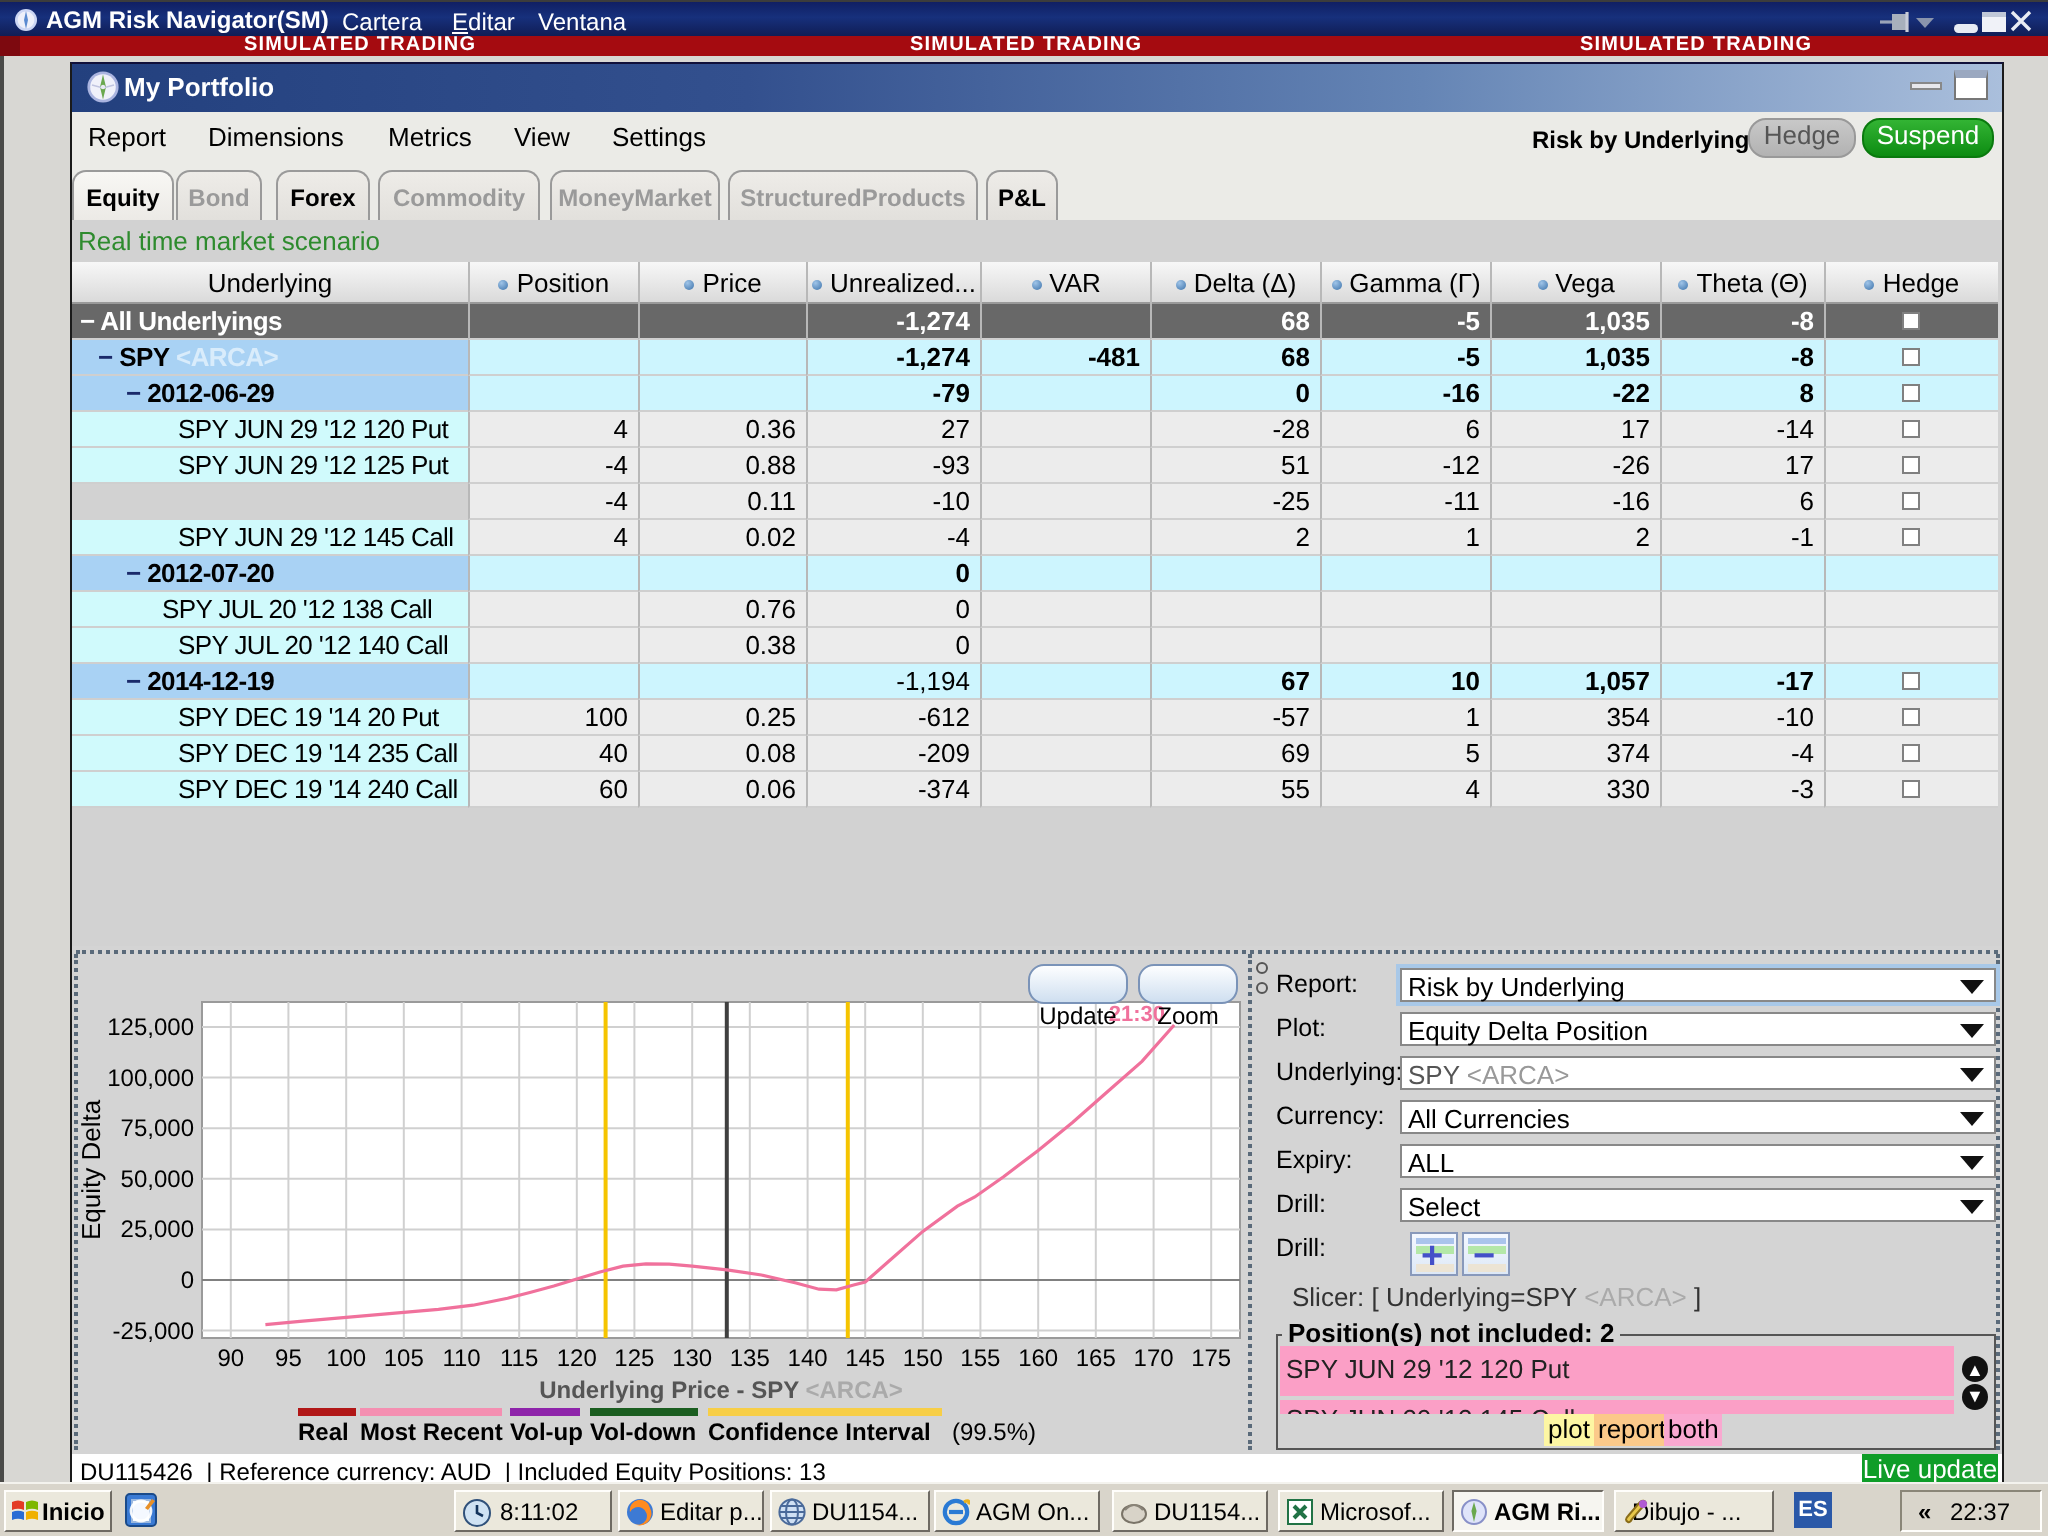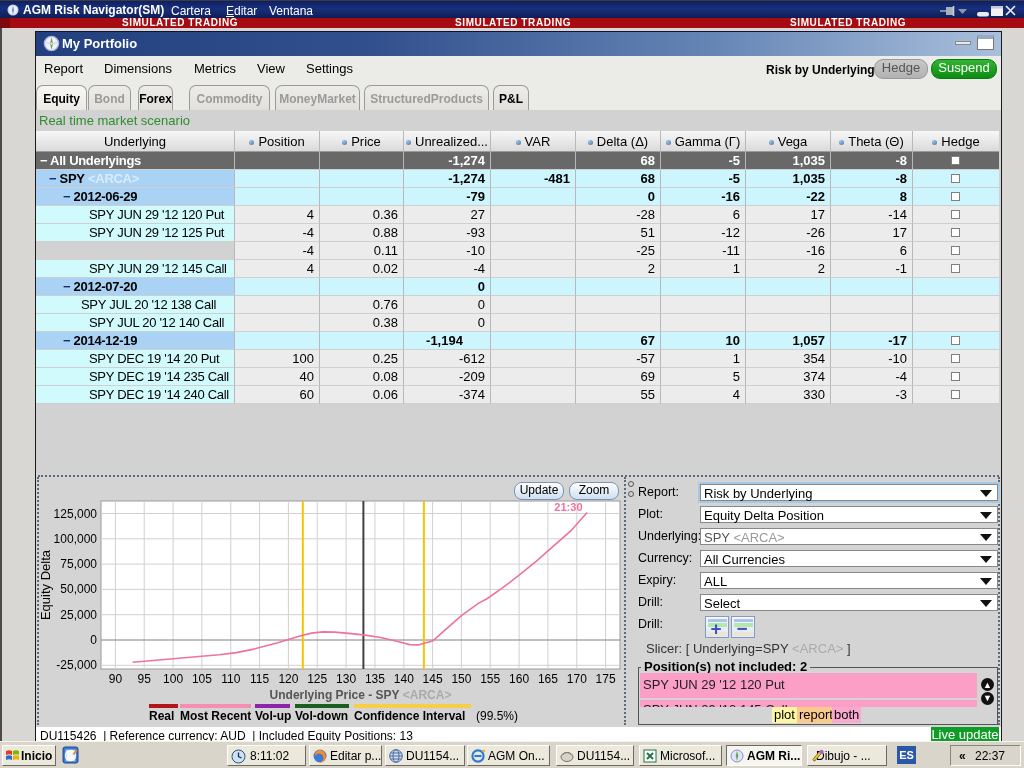--- a/index.html
+++ b/index.html
@@ -42,21 +42,21 @@
   .rowB .name0{background:#a9d2f4;}
   .rowB .cnum{background:#cdf5fe;}
   .rowL .name0{background:#d0fafc;}
   .rowL .cnum{background:#ececec;}
   .cbx{position:absolute;width:9px;height:9px;background:#fff;border:1px solid #808080;top:4px;}
   .bb{border-bottom:1px solid #cfcfcf;}
   #bottom{left:0;top:441px;width:965px;height:254px;background:#d4d4d4;}
   .dotted-h{position:absolute;border-top:2px dotted #5a6a7a;}
   .dotted-v{position:absolute;border-left:2px dotted #5a6a7a;}
   .button-lite{position:absolute;height:18px;border:1px solid #7a93b8;border-radius:8px;
-      background:linear-gradient(#fdfeff,#cfdff0);font-size:12px;text-align:center;padding-top:0;}
+      background:linear-gradient(#fdfeff,#cfdff0);font-size:12px;text-align:center;padding-top:18px;}
   .lbl{position:absolute;font-size:12.5px;color:#000;}
   .dd{position:absolute;left:664px;width:298px;height:17px;background:#fff;border:1px solid #888;
       font-size:13px;padding:1px 3px 0 3px;}
   .dd:after{content:"";position:absolute;right:5px;top:5px;width:0;height:0;
       border-left:6px solid transparent;border-right:6px solid transparent;border-top:7px solid #111;}
   #status{left:0;top:695px;width:965px;height:14px;background:#fff;font-size:12px;color:#000;}
   #taskbar{left:0;top:741px;width:1024px;height:27px;background:#d9d5cb;border-top:1px solid #f4f3ee;}
   .tbtn{position:absolute;top:3px;height:21px;background:#ebe8dc;border:1px solid;
      border-color:#fffefb #6e6a63 #6e6a63 #fffefb;font-size:12px;color:#000;
      padding:3px 2px 0 2px;white-space:nowrap;overflow:hidden;}
@@ -112,21 +112,21 @@
       <div class="mitem" style="left:158px;">Metrics</div>
       <div class="mitem" style="left:221px;">View</div>
       <div class="mitem" style="left:270px;">Settings</div>
       <div id="rbu" style="left:730px;">Risk by Underlying</div>
       <div class="pillbtn" style="left:838px;top:3px;width:54px;height:20px;background:linear-gradient(#c8c8c8,#b2b2b2);border:1px solid #999;color:#555;">Hedge</div>
       <div class="pillbtn" style="left:895px;top:3px;width:66px;height:20px;background:linear-gradient(#33b434,#0d8c12);border:1px solid #0a7a0e;color:#fff;">Suspend</div>
     </div>
     <div id="tabs" class="abs">
       <div class="tab on" style="left:0px;width:51px;">Equity</div>
       <div class="tab" style="left:52px;width:43px;">Bond</div>
-      <div class="tab dark" style="left:102px;width:35px;">Forex</div>
+      <div class="tab dark" style="left:102px;width:47px;">Forex</div>
       <div class="tab" style="left:153px;width:81px;">Commodity</div>
       <div class="tab" style="left:239px;width:85px;">MoneyMarket</div>
       <div class="tab" style="left:328px;width:125px;">StructuredProducts</div>
       <div class="tab dark" style="left:457px;width:36px;">P&amp;L</div>
     </div>
     <div id="scenario" class="abs">Real time market scenario</div>
     <div id="tbl" class="abs">
         <div class="trow hdr">
 <div class="cell" style="left:0px;width:198px;">Underlying</div>
 <div class="cell vline" style="left:198px;width:85px;"><span class="dot"></span>Position</div>
@@ -269,21 +269,21 @@
 <div class="cell num cnum vline bb" style="left:539px;width:85px;"></div>
 <div class="cell num cnum vline bb" style="left:624px;width:85px;"></div>
 <div class="cell num cnum vline bb" style="left:709px;width:85px;"></div>
 <div class="cell num cnum vline bb" style="left:794px;width:82px;"></div>
 <div class="cell cnum vline bb" style="left:876px;width:87px;"></div>
 </div>
 <div class="trow rowB">
 <div class="cell name name0 bb" style="left:0px;width:198px;padding-left:27px;"><b><span style="color:#1a2a6a;">−</span> 2014-12-19</b></div>
 <div class="cell num cnum vline bb" style="left:198px;width:85px;font-weight:bold;"></div>
 <div class="cell num cnum vline bb" style="left:283px;width:84px;font-weight:bold;"></div>
-<div class="cell num cnum vline bb" style="left:367px;width:87px;font-weight:bold;text-align:center;">-1,194</div>
+<div class="cell num cnum vline bb" style="left:367px;width:87px;font-weight:normal;">-1,194</div>
 <div class="cell num cnum vline bb" style="left:454px;width:85px;font-weight:bold;"></div>
 <div class="cell num cnum vline bb" style="left:539px;width:85px;font-weight:bold;">67</div>
 <div class="cell num cnum vline bb" style="left:624px;width:85px;font-weight:bold;">10</div>
 <div class="cell num cnum vline bb" style="left:709px;width:85px;font-weight:bold;">1,057</div>
 <div class="cell num cnum vline bb" style="left:794px;width:82px;font-weight:bold;">-17</div>
 <div class="cell cnum vline bb" style="left:876px;width:87px;">
             <div class="cbx" style="left:38px;"></div>
           </div>
 </div>
 <div class="trow rowL">

